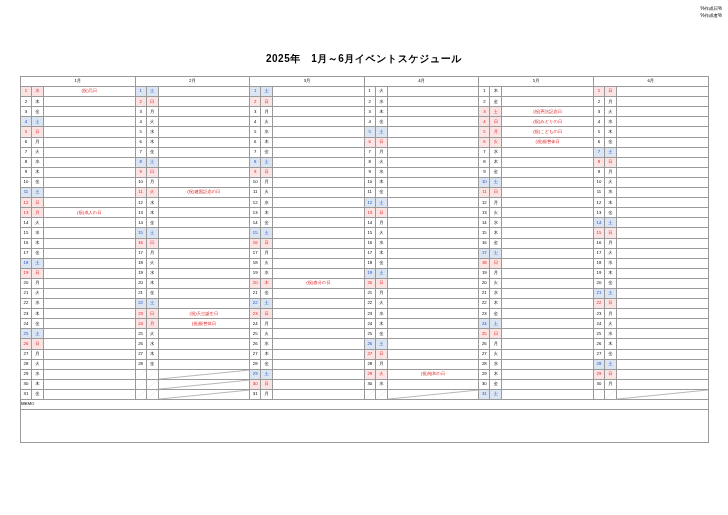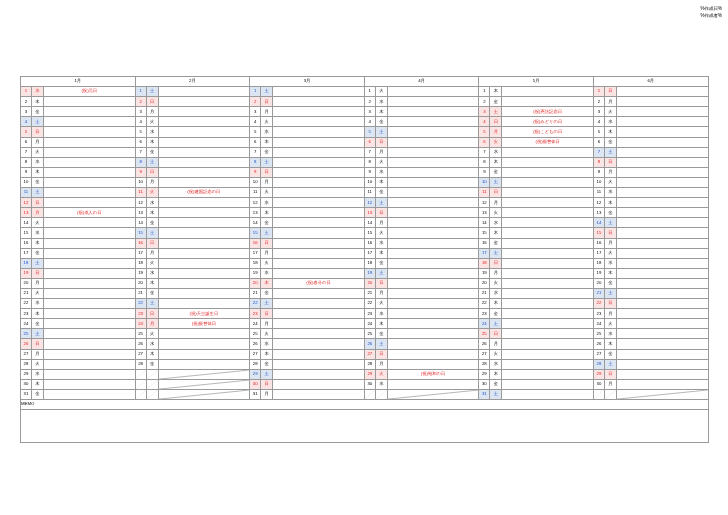--- a/index.html
+++ b/index.html
@@ -30,20 +30,21 @@
 </head>
 <body>
 
 <div class="page">
 
   <div class="corner-notes">
     <div>%作成日%</div>
     <div>%作成者%</div>
   </div>
 
+  <div class="title">2025年　1月～6月イベントスケジュール</div>
 
   <div class="sheet">
     <table class="cal">
       <colgroup>
         <col class="cday">
           <col class="cdow">
           <col class="cevt">
         <col class="cday">
           <col class="cdow">
           <col class="cevt">

